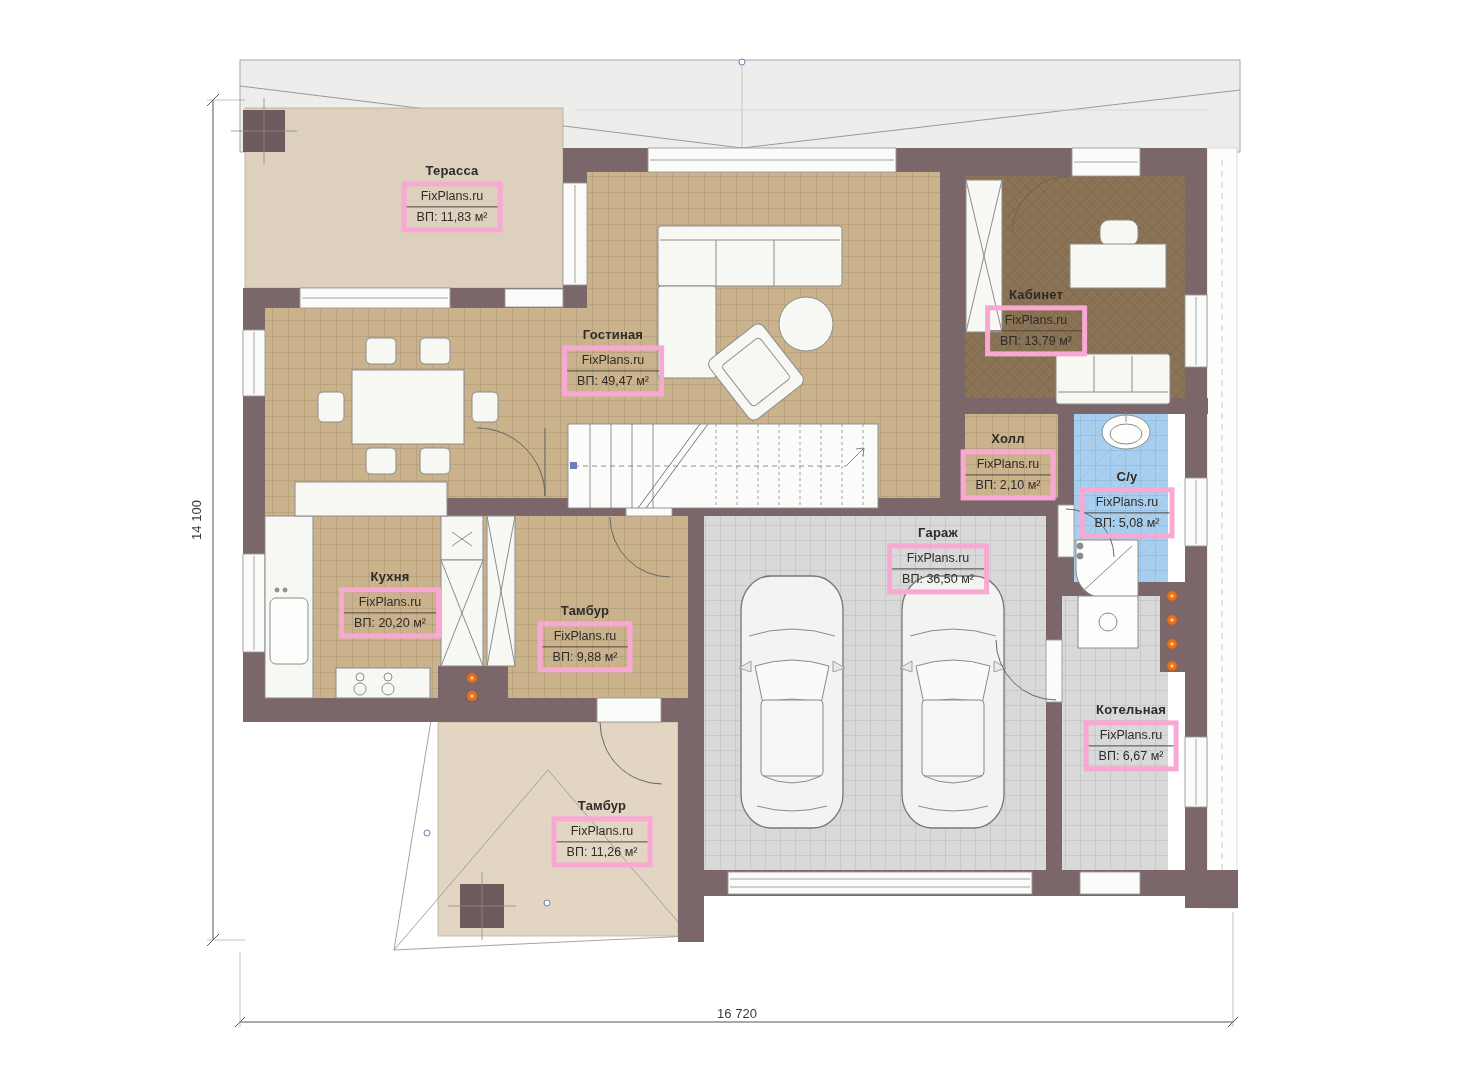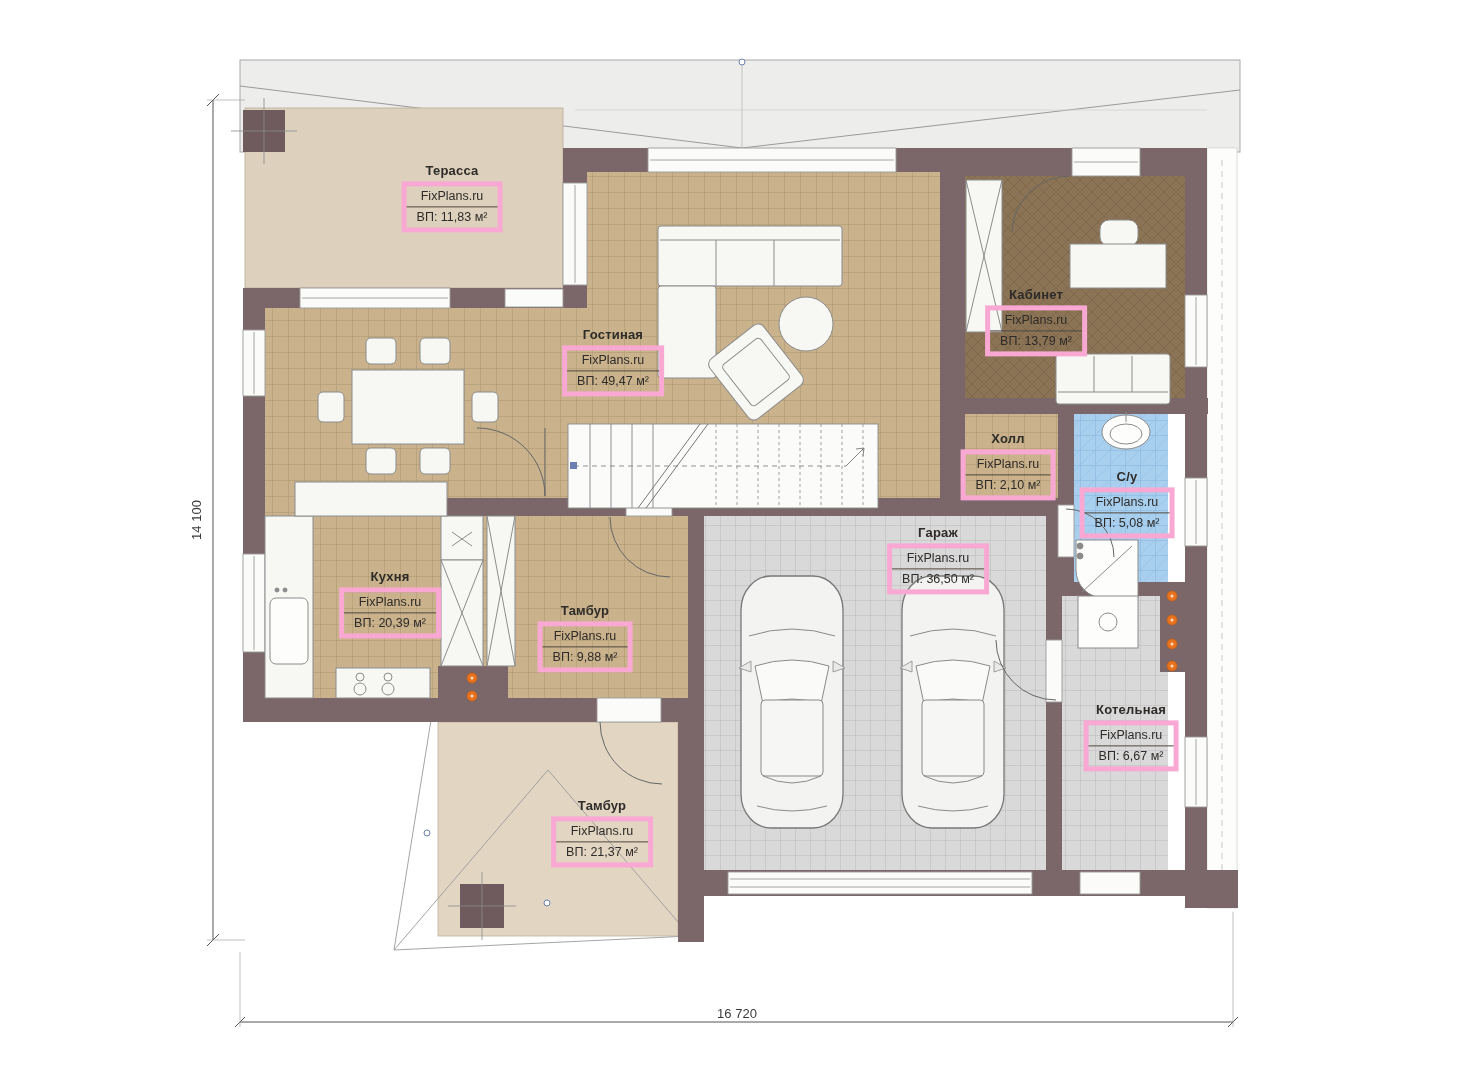--- a/index.html
+++ b/index.html
@@ -337,21 +337,21 @@
   <div class="box">
     <div class="r">FixPlans.ru</div>
     <div class="r">ВП: 5,08 м²</div>
   </div>
 </div>
 
 <div class="room-label" style="left:390px;top:604px">
   <div class="t">Кухня</div>
   <div class="box">
     <div class="r">FixPlans.ru</div>
-    <div class="r">ВП: 20,39 м²</div>
+    <div class="r">ВП: 20,20 м²</div>
   </div>
 </div>
 
 <div class="room-label" style="left:585px;top:638px">
   <div class="t">Тамбур</div>
   <div class="box">
     <div class="r">FixPlans.ru</div>
     <div class="r">ВП: 9,88 м²</div>
   </div>
 </div>
@@ -369,20 +369,20 @@
   <div class="box">
     <div class="r">FixPlans.ru</div>
     <div class="r">ВП: 6,67 м²</div>
   </div>
 </div>
 
 <div class="room-label" style="left:602px;top:833px">
   <div class="t">Тамбур</div>
   <div class="box">
     <div class="r">FixPlans.ru</div>
-    <div class="r">ВП: 21,37 м²</div>
+    <div class="r">ВП: 11,26 м²</div>
   </div>
 </div>
 
 <div class="dim dim-v">14 100</div>
 <div class="dim dim-h">16 720</div>
 
 </div>
 
 </body></html>

